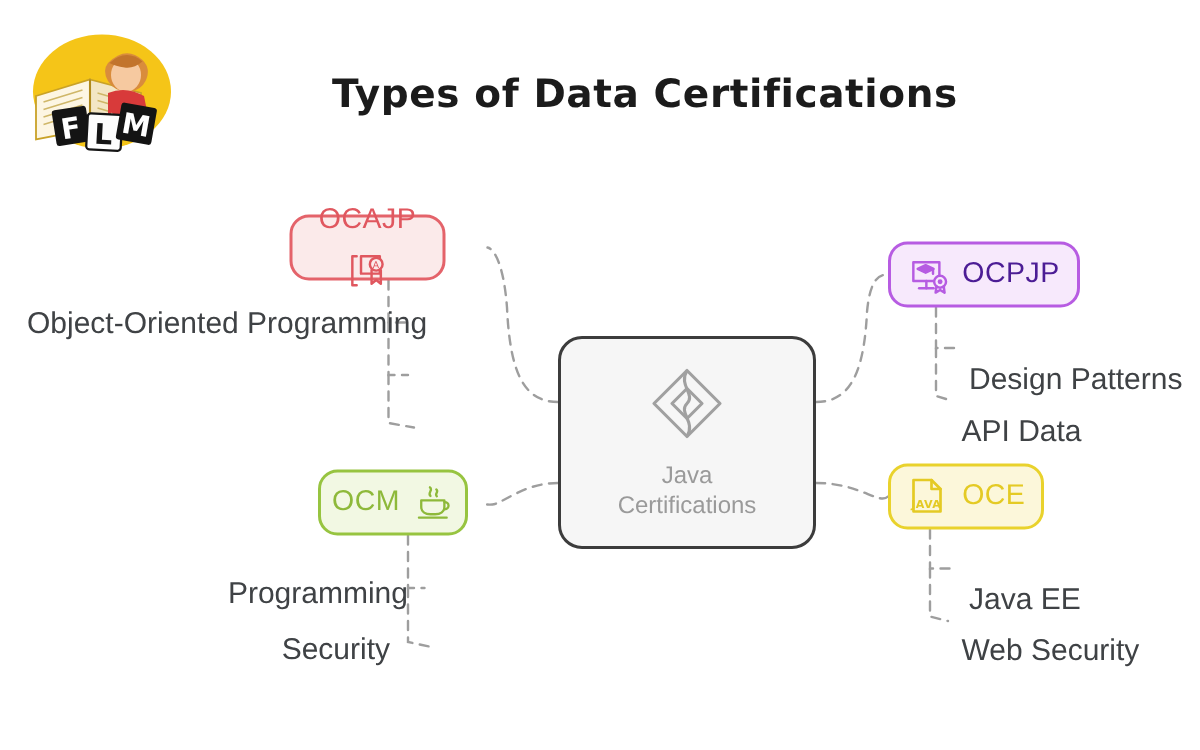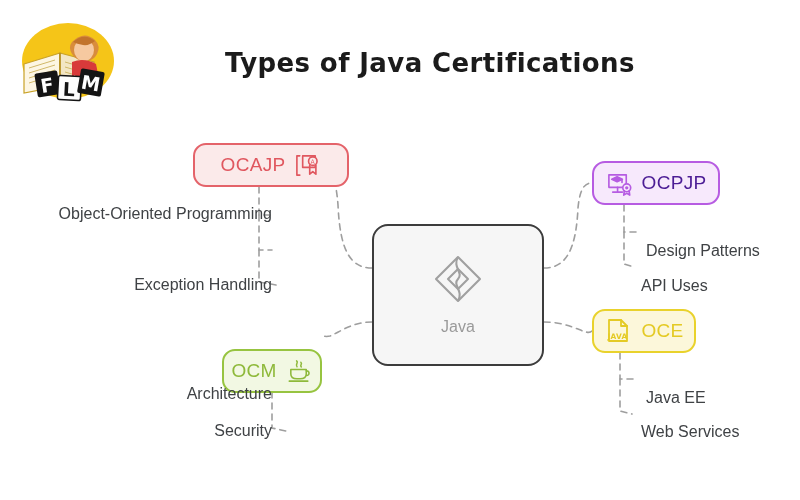--- a/index.html
+++ b/index.html
@@ -27,53 +27,53 @@
   #wires { position: absolute; left: 0; top: 0; width: 800px; height: 500px; }
 
   
   .node {
     position: absolute; display: flex; align-items: center; justify-content: center;
     gap: 9px; border-width: 2px; border-style: solid; border-radius: 13px;
     font-size: 19px; letter-spacing: .3px; white-space: nowrap;
   }
   .node .ico { display: flex; align-items: center; }
 
-  #node-ocajp { left: 193px; top: 143px; width: 156px; height: 44px;
-                background: #fbeaea; border-color: #e4636a; color: #e0575f; }
+  #node-ocajp { left: 193px; top: 143px; width: 104px; height: 44px;
+                background: #fbeaea; border-color: #e4636a; color: #e0575f; flex-direction: column; }
   #node-ocpjp { left: 592px; top: 161px; width: 128px; height: 44px;
                 background: #f7e9fc; border-color: #b75ce2; color: #4c1d95; }
-  #node-ocm   { left: 222px; top: 313px; width: 100px; height: 44px;
-                background: #f2f8e3; border-color: #97c440; color: #8eb93a; margin-top: 36px; }
+  #node-ocm   { left: 212px; top: 313px; width: 100px; height: 44px;
+                background: #f2f8e3; border-color: #97c440; color: #8eb93a; }
   #node-oce   { left: 592px; top: 309px; width: 104px; height: 44px;
                 background: #fcf7da; border-color: #e9d22c; color: #e4ca24; }
 
   
   #hub {
     position: absolute; left: 372px; top: 224px; width: 172px; height: 142px;
     background: #f6f6f6; border: 2px solid #3c3c3c; border-radius: 16px;
     display: flex; flex-direction: column; align-items: center; justify-content: center;
     gap: 4px;
   }
   #hub .hub-ico { margin-bottom: 4px; }
   #hub .hub-label {
     font-size: 16px; color: #9a9a9a; text-align: center; line-height: 1.25;
   }
 
   
   .leaf {
-    position: absolute; font-size: 16px; color: #3f4245; white-space: nowrap;
+    position: absolute; font-size: 20px; color: #3f4245; white-space: nowrap;
   }
   .leaf.right { text-align: left; margin-top: 19px; }
   .leaf.left  { text-align: right; }
 
   #leaf-oop  { left: 18px;  top: 205px; width: 254px; }
   #leaf-dt   { left: 18px;  top: 241px; width: 254px; }
   #leaf-eh   { left: 18px;  top: 276px; width: 254px; }
   #leaf-arch { left: 60px;  top: 385px; width: 212px; }
-  #leaf-sec  { left: 60px;  top: 422px; width: 212px; }
+  #leaf-sec  { left: 48px;  top: 422px; width: 212px; }
   #leaf-dp   { left: 646px; top: 223px; }
   #leaf-api  { left: 641px; top: 258px; }
   #leaf-jee  { left: 646px; top: 370px; }
   #leaf-ws   { left: 641px; top: 404px; }
 </style>
 </head>
 <body>
 
 <div id="canvas">
 
@@ -109,21 +109,21 @@
         <rect x="20" y="52" width="23" height="24" rx="2" fill="#141414" transform="rotate(-9 31 64)"></rect>
         <rect x="42" y="56" width="23" height="24" rx="2" fill="#fdfdfd" stroke="#141414" stroke-width="1.5" transform="rotate(3 53 68)"></rect>
         <rect x="63" y="50" width="24" height="25" rx="2" fill="#141414" transform="rotate(10 75 62)"></rect>
         <text x="31" y="72" font-family="DejaVu Sans, sans-serif" font-size="19" font-weight="bold" fill="#ffffff" text-anchor="middle" transform="rotate(-9 31 64)">F</text>
         <text x="53" y="76" font-family="DejaVu Sans, sans-serif" font-size="19" font-weight="bold" fill="#141414" text-anchor="middle" transform="rotate(3 53 68)">L</text>
         <text x="75" y="70" font-family="DejaVu Sans, sans-serif" font-size="19" font-weight="bold" fill="#ffffff" text-anchor="middle" transform="rotate(10 75 62)">M</text>
       </g>
     </svg>
   </div>
 
-  <div id="title">Types of Java Certifications</div>
+  <div id="title">Types of Data Certifications</div>
 
   <svg id="wires">
     <g fill="none" stroke="#9e9e9e" stroke-width="1.6" stroke-dasharray="6 5" stroke-linecap="round">
 
       <path d="M372 268 C 350 268, 340 250, 338 205 C 336 178, 330 166, 325 165"></path>
 
       <path d="M372 322 C 352 322, 340 332, 330 336 C 326 337, 324 336, 322 336"></path>
 
       <path d="M544 268 C 566 268, 576 250, 578 208 C 580 186, 586 183, 592 183"></path>
 
@@ -149,20 +149,21 @@
       <svg width="52" height="52" viewBox="0 0 52 52">
         <g fill="none" stroke="#a0a0a0" stroke-width="2.1" stroke-linejoin="round">
           <path d="M26 4 L48 26 L26 48 L4 26 Z"></path>
           <path d="M26 16 L36 26 L26 36 L16 26 Z"></path>
           <path d="M26 4 C 20 14, 32 20, 26 26 C 20 32, 32 38, 26 48"></path>
         </g>
       </svg>
     </span>
     <div class="hub-label">
       <div>Java</div>
+      <div>Certifications</div>
     </div>
   </div>
 
   <div id="node-ocajp" class="node">
     <span>OCAJP</span>
     <span class="ico">
       <svg width="27" height="27" viewBox="0 0 28 28">
         <g fill="none" stroke="#e0575f" stroke-width="1.7" stroke-linecap="round" stroke-linejoin="round">
           <path d="M6 4 H3 V24 H6"></path>
           <path d="M9 4 H22 V16 H9 Z"></path>
@@ -214,21 +215,20 @@
           <path d="M5 3 H17 L23 9 V24 H5 Z"></path>
           <path d="M17 3 V9 H23"></path>
         </g>
         <text x="13.5" y="21.6" font-family="DejaVu Sans, sans-serif" font-size="7.4" font-weight="bold" fill="#e4ca24" text-anchor="middle">JAVA</text>
       </svg>
     </span>
     <span>OCE</span>
   </div>
 
   <div id="leaf-oop" class="leaf left">Object-Oriented Programming</div>
-  <div id="leaf-eh" class="leaf left">Exception Handling</div>
-  <div id="leaf-arch" class="leaf left">Architecture</div>
+  <div id="leaf-arch" class="leaf left">Programming</div>
   <div id="leaf-sec" class="leaf left">Security</div>
   <div id="leaf-dp" class="leaf right">Design Patterns</div>
-  <div id="leaf-api" class="leaf right">API Uses</div>
+  <div id="leaf-api" class="leaf right">API Data</div>
   <div id="leaf-jee" class="leaf right">Java EE</div>
-  <div id="leaf-ws" class="leaf right">Web Services</div>
+  <div id="leaf-ws" class="leaf right">Web Security</div>
 
 </div>
 
 </body></html>

